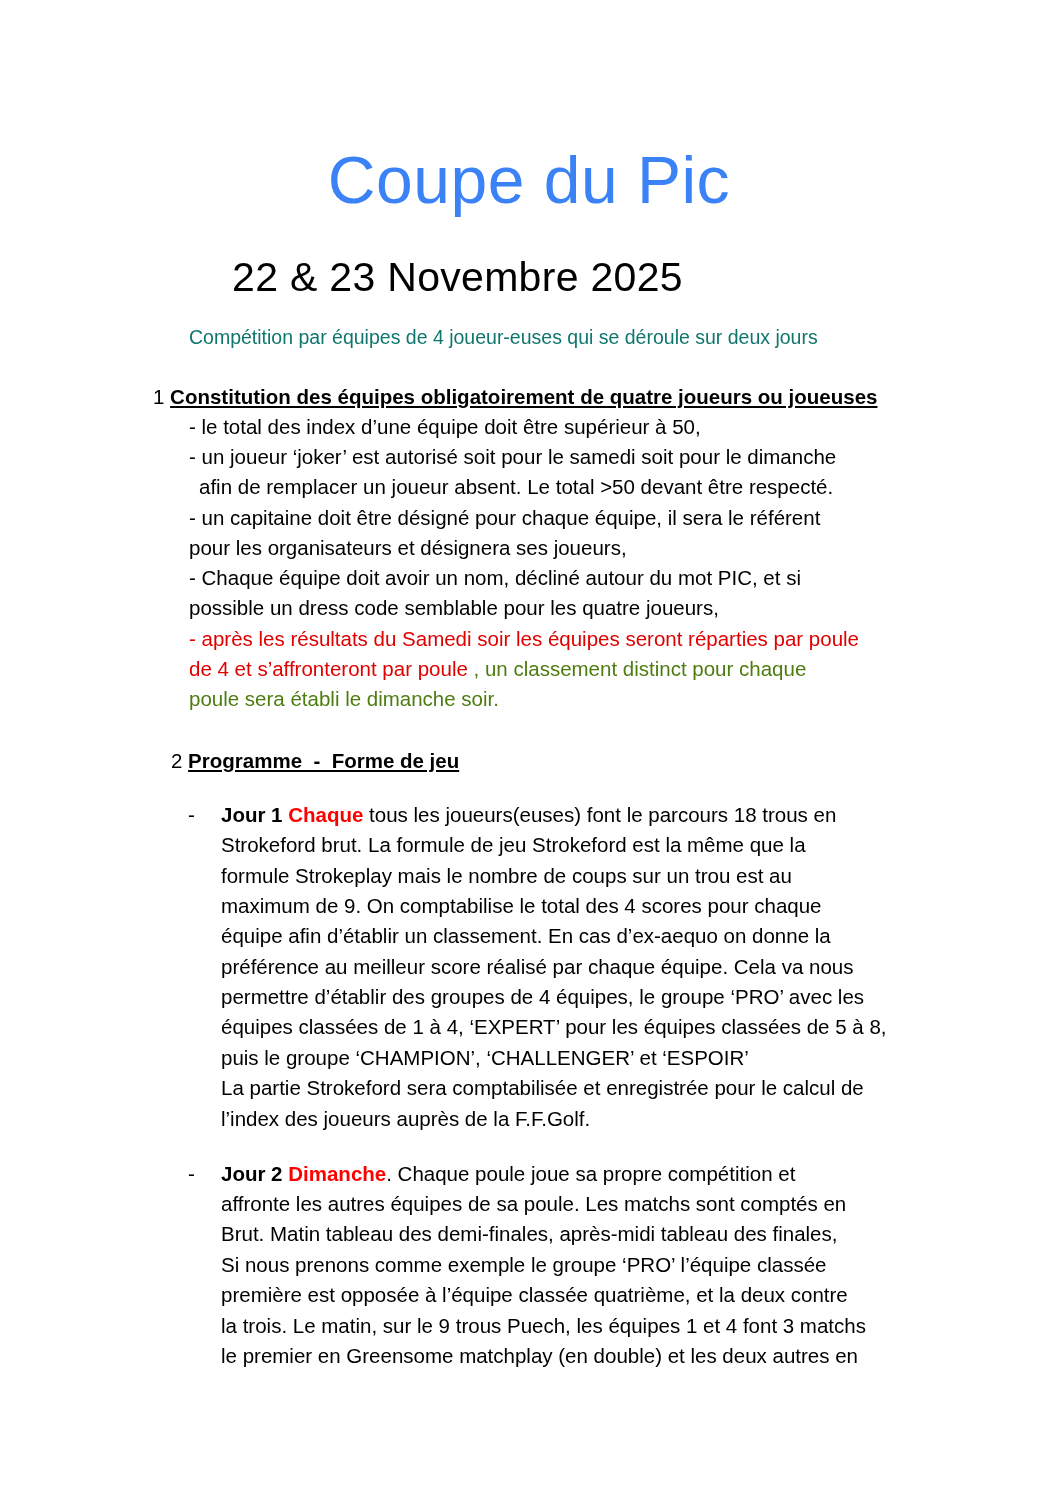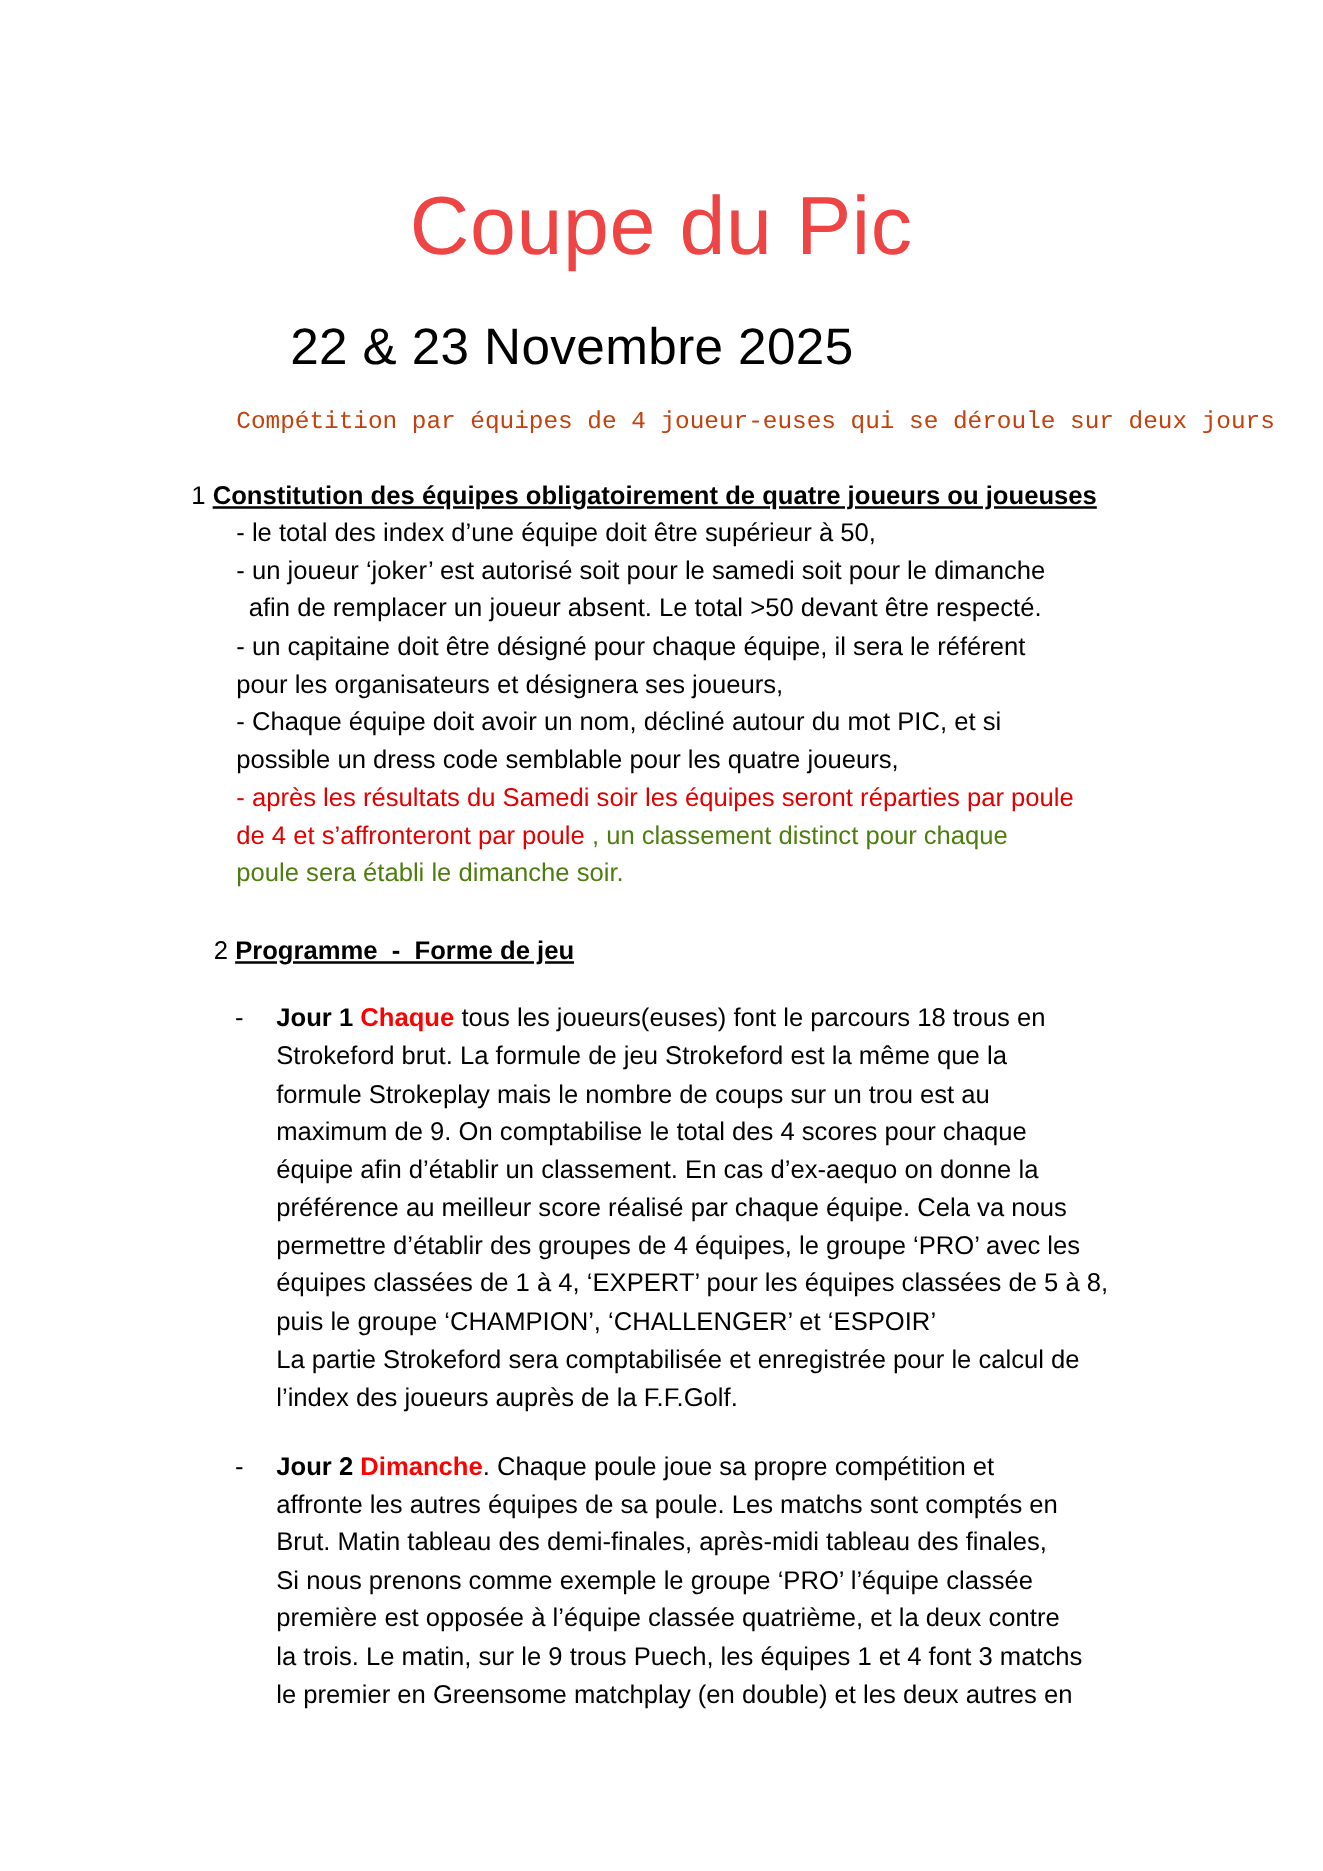--- a/index.html
+++ b/index.html
@@ -3,30 +3,30 @@
   <meta charset="utf-8">
   <style>
     html, body { margin: 0; padding: 0; background: #ffffff; }
     body {
       width: 1058px; height: 1497px; position: relative; overflow: hidden;
       font-family: "Liberation Sans", sans-serif; color: #000;
     }
     .page { position: absolute; left: 0; top: 0; width: 1058px; height: 1497px; }
     .title {
       position: absolute; left: 0; width: 1058px; top: 140px;
-      text-align: center; font-size: 66px; color: #ef4444; line-height: 80px;
+      text-align: center; font-size: 66px; color: #3b82f6; line-height: 80px;
       letter-spacing: 0.5px;
     }
     .date {
       position: absolute; left: 0; width: 915px; top: 250px;
       text-align: center; font-size: 41px; line-height: 54px; letter-spacing: 0.3px;
     }
     .subtitle {
-      position: absolute; left: 189px; top: 323px; font-size: 19.5px; color: #c2410c;
-      line-height: 28px; white-space: nowrap; font-family: Liberation Mono, monospace;
+      position: absolute; left: 189px; top: 323px; font-size: 19.5px; color: #0f766e;
+      line-height: 28px; white-space: nowrap;
     }
     .line {
       position: absolute; font-size: 20.5px; line-height: 30px; white-space: nowrap;
     }
     .u { text-decoration: underline; font-weight: bold; }
     .b { font-weight: bold; }
     .red { color: #E00000; }
     .redb { color: #FF0000; font-weight: bold; }
     .green { color: #4d7c0f; }
     .dash { position: absolute; left: 188px; font-size: 20.5px; line-height: 30px; }

